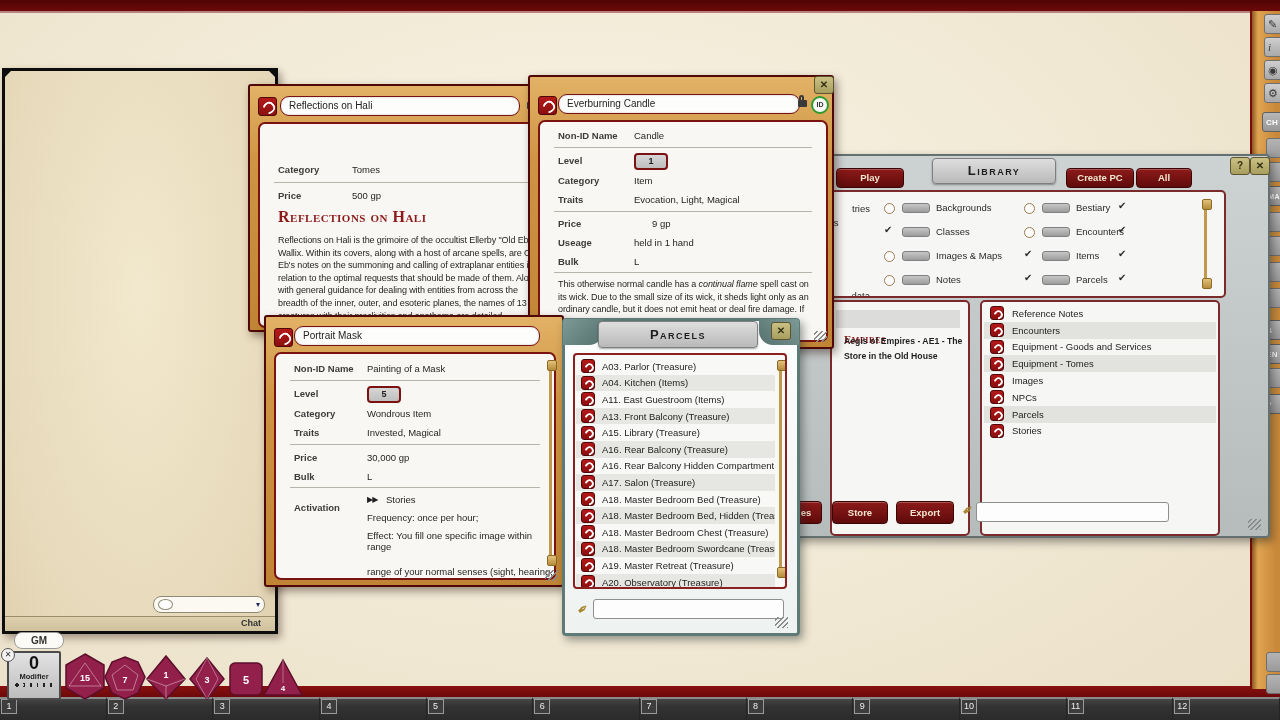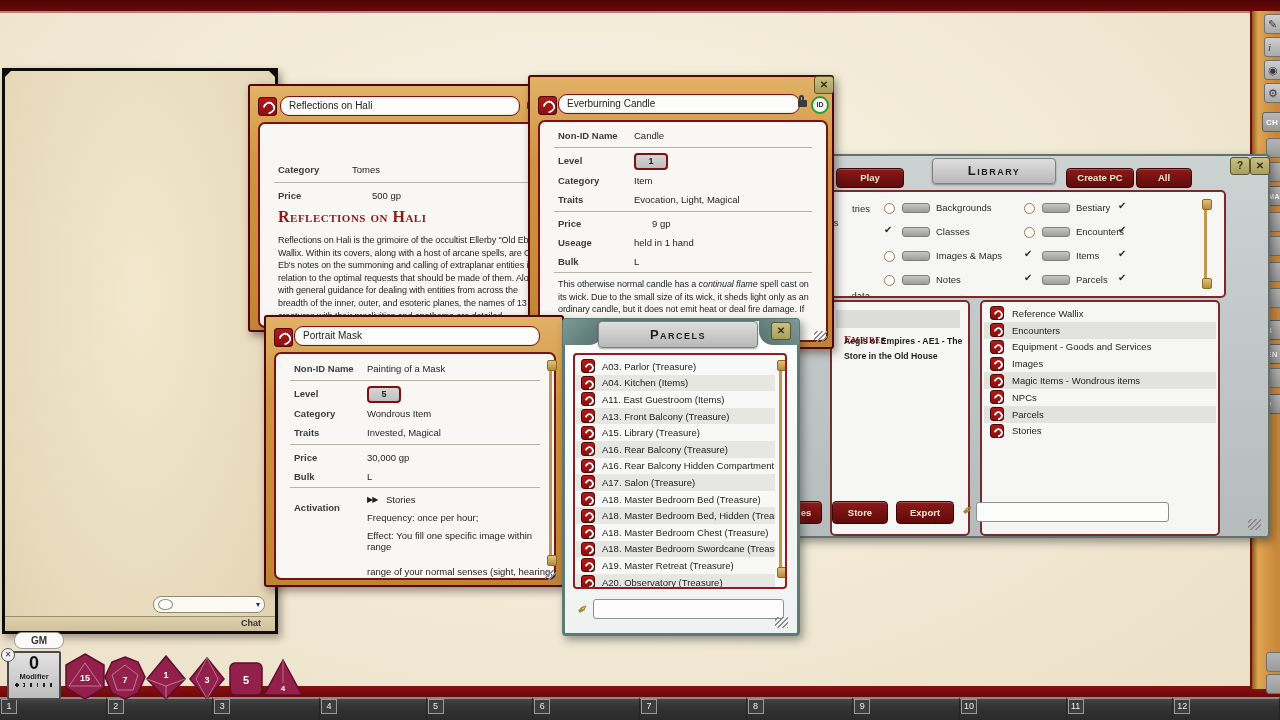--- a/index.html
+++ b/index.html
@@ -195,37 +195,37 @@
       <div class="abs" style="left:4px;top:8px;width:124px;height:18px;background:#dcdcda;"></div>
       <div class="sechead" style="left:12px;top:5px;font-size:11px;margin-top:26px;">Empires</div>
       <div class="val" style="left:12px;top:34px;font-size:8.7px;font-weight:bold;">Aegis of Empires - AE1 - The</div>
       <div class="val" style="left:12px;top:49px;font-size:8.7px;font-weight:bold;">Store in the Old House</div>
     </div>
 
     <div class="whitepanel" style="left:234px;top:144px;width:236px;height:232px;">
       <div style="position:absolute;left:2px;top:3px;right:2px;">
         <div class="lrow">
             <span class="fgicon s12"></span>
-            <span>Reference Wallix</span>
+            <span>Reference Notes</span>
           </div>
           <div class="lrow alt">
             <span class="fgicon s12"></span>
             <span>Encounters</span>
           </div>
           <div class="lrow">
             <span class="fgicon s12"></span>
             <span>Equipment - Goods and Services</span>
           </div>
+          <div class="lrow alt">
+            <span class="fgicon s12"></span>
+            <span>Equipment - Tomes</span>
+          </div>
           <div class="lrow">
             <span class="fgicon s12"></span>
             <span>Images</span>
-          </div>
-          <div class="lrow alt">
-            <span class="fgicon s12"></span>
-            <span>Magic Items - Wondrous items</span>
           </div>
           <div class="lrow">
             <span class="fgicon s12"></span>
             <span>NPCs</span>
           </div>
           <div class="lrow alt">
             <span class="fgicon s12"></span>
             <span>Parcels</span>
           </div>
           <div class="lrow">
@@ -258,21 +258,21 @@
 
   <div class="win" style="left:248px;top:84px;width:310px;height:244px;">
     <span class="fgicon s17" style="position:absolute;left:8px;top:11px;"></span>
     <div class="tfield" style="left:30px;top:10px;width:230px;height:18px;">Reflections on Hali</div>
     <div class="lock" style="left:277px;top:16px;"></div>
     <div class="panel" style="left:8px;top:36px;width:290px;height:202px;">
       <div class="lbl" style="left:18px;top:40px;">Category</div>
       <div class="val" style="left:92px;top:40px;">Tomes</div>
       <div class="hr" style="left:14px;top:58px;width:262px;"></div>
       <div class="lbl" style="left:18px;top:66px;">Price</div>
-      <div class="val" style="left:92px;top:66px;margin-left:20px;">500 gp</div>
+      <div class="val" style="left:92px;top:66px;">500 gp</div>
       <div class="sechead" style="left:18px;top:84px;font-size:16px;">Reflections on Hali</div>
       <div class="para" style="left:18px;top:110px;width:272px;">Reflections on Hali is the grimoire of the occultist Ellerby "Old Eb" Wallix. Within its covers, along with a host of arcane spells, are Old Eb's notes on the summoning and calling of extraplanar entities in relation to the optimal requests that should be made of them. Along with general guidance for dealing with entities from across the breadth of the inner, outer, and esoteric planes, the names of 13 such creatures with their proclivities and anathema are detailed.</div>
 
     </div>
   </div>
 
   <div class="win" style="left:528px;top:75px;width:302px;height:270px;">
     <div class="xbtn" style="left:284px;top:-1px;"><span>✕</span></div>
     <span class="fgicon s17" style="position:absolute;left:8px;top:19px;"></span>
     <div class="tfield" style="left:28px;top:17px;width:232px;height:18px;">Everburning Candle</div>

